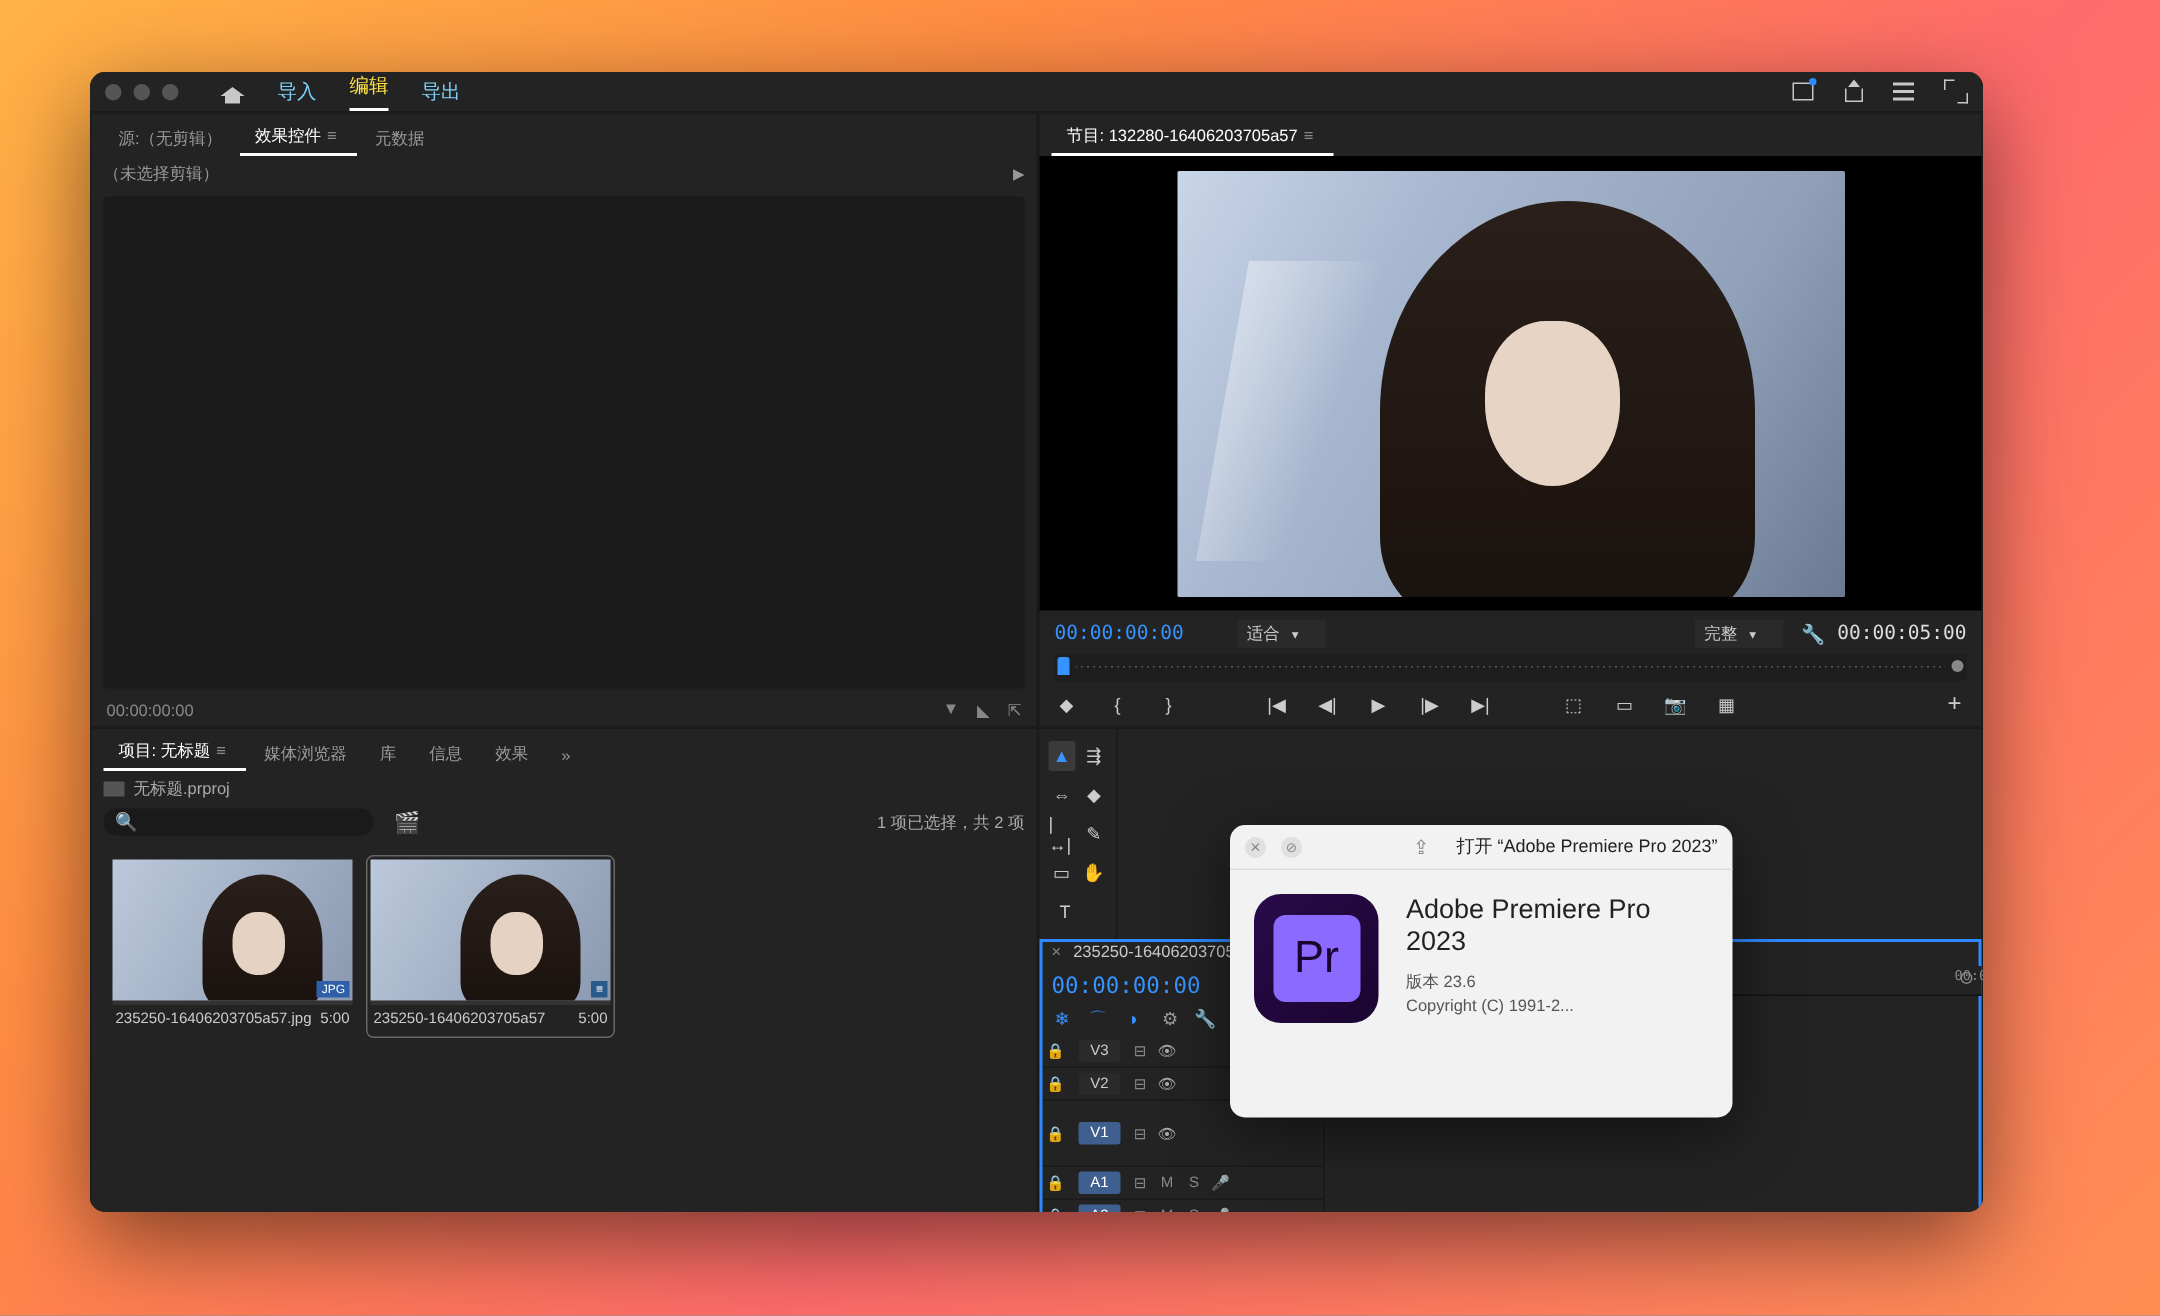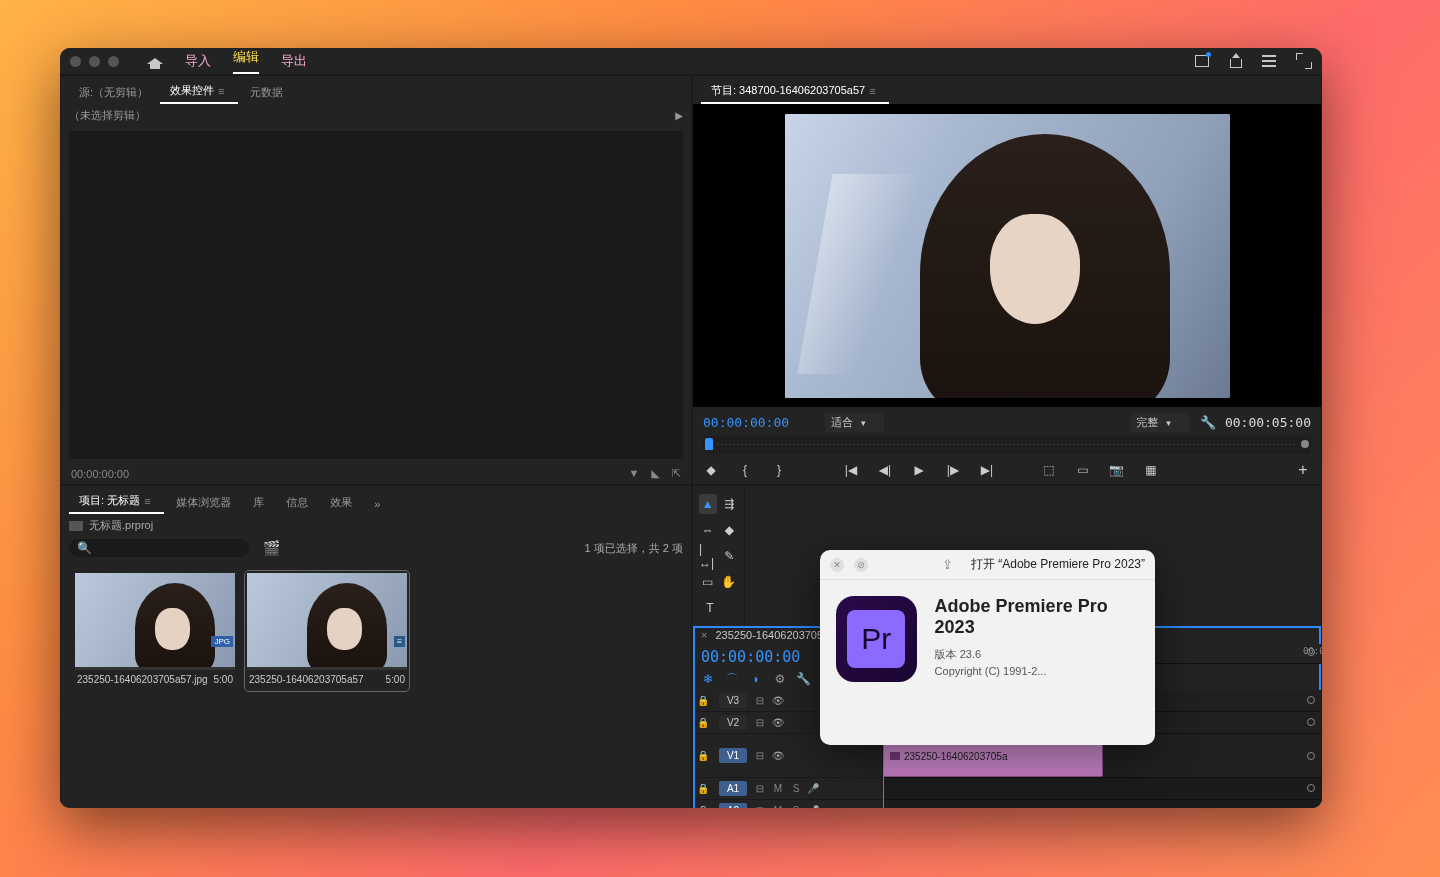--- a/index.html
+++ b/index.html
@@ -31,21 +31,21 @@
     align-items: center;
     position: relative;
     border-bottom: 1px solid #1a1a1a;
   }
   .traffic { display: flex; gap: 8px; margin-left: 10px; }
   .traffic span { width: 11px; height: 11px; border-radius: 50%; background: #555; }
   .nav-group { display: flex; gap: 22px; margin-left: 28px; align-items: center; }
   .home-icon { width: 16px; height: 14px; position: relative; }
   .home-icon::before { content:''; position:absolute; left:0; top:4px; width:0; height:0; border-left:8px solid transparent; border-right:8px solid transparent; border-bottom:6px solid #c8c8c8; }
   .home-icon::after { content:''; position:absolute; left:3px; top:9px; width:10px; height:6px; background:#c8c8c8; }
-  .nav-tab { color:#f9a8d4; cursor:pointer; font-size:13px; }
+  .nav-tab { color:#7dd3fc; cursor:pointer; font-size:13px; }
   .nav-tab.active { color:#fde047; border-bottom:2px solid #fff; padding-bottom:6px; }
   .window-title { position:absolute; left:0; right:0; text-align:center; color:#aaa; font-size:13px; pointer-events:none; }
   .titlebar-right { position:absolute; right:10px; display:flex; gap:18px; align-items:center; }
   .tb-icon { width:16px; height:16px; position:relative; cursor:pointer; }
   .icon-notif::before { content:''; position:absolute; width:12px; height:10px; border:1px solid #c8c8c8; left:1px; top:2px; }
   .icon-notif::after { content:''; position:absolute; width:5px; height:5px; background:#2e89ff; border-radius:50%; right:-1px; top:-1px; }
   .icon-share::before { content:''; position:absolute; width:10px; height:8px; border:1px solid #c8c8c8; left:2px; top:6px; border-top:none; }
   .icon-share::after { content:''; position:absolute; left:4px; top:0; width:0; height:0; border-left:4px solid transparent; border-right:4px solid transparent; border-bottom:5px solid #c8c8c8; }
   .icon-menu { display:flex; flex-direction:column; gap:3px; justify-content:center; height:16px;}
   .icon-menu span { height:2px; width:14px; background:#c8c8c8; }
@@ -104,21 +104,21 @@
   .search-box input { background:none; border:none; outline:none; color:#ccc; font-size:11px; width:100%; }
   .mag { color:#888; margin-right:4px; font-size:12px;}
   .clapper { color:#aaa; font-size:14px; margin-left:4px;}
   .sel-info { margin-left:auto; font-size:11px; color:#aaa; }
   .thumbs { display:flex; gap:12px; padding:14px 14px; }
   .thumb { width:160px; display:flex; flex-direction:column; cursor:pointer; }
   .thumb.selected { outline:1px solid #666; outline-offset:2px; border-radius:2px; }
   .thumb .img { height:94px; background:linear-gradient(120deg,#bcc9dc,#8a99b0); position:relative; overflow:hidden; }
   .thumb .img .h { position:absolute; right:20px; top:10px; width:80px; height:90px; background:linear-gradient(180deg,#2a1f1a,#1a120e); border-radius:50% 50% 20% 20%; }
   .thumb .img .f { position:absolute; right:45px; top:35px; width:35px; height:42px; background:#e5d2c2; border-radius:45%; }
-  .thumb .img .badge { position:absolute; right:2px; bottom:20px; font-size:8px; background:#2e5fa8; color:#fff; padding:1px 3px; }
+  .thumb .img .badge { position:absolute; right:2px; bottom:2px; font-size:8px; background:#2e5fa8; color:#fff; padding:1px 3px; }
   .thumb .bar { height:3px; background:#333; }
   .thumb .label-row { display:flex; justify-content:space-between; padding:4px 2px; font-size:10px; color:#ccc; }
   .tool-row { display:flex; gap:4px; }
   .tool { width:22px; height:20px; display:flex; align-items:center; justify-content:center; cursor:pointer; color:#ccc; font-size:12px; border-radius:2px;}
   .tool.active { background:#3a3a3a; color:#3693ff; }
 
   
   .timeline-panel { position:relative; border:2px solid #2e89ff; }
   .timeline-header { display:flex; align-items:center; padding:3px 8px; gap:8px; font-size:11px; }
   .timeline-header .x { color:#888; cursor:pointer; }
@@ -156,21 +156,21 @@
 
   
   .about-popup { position:absolute; left:820px; top:550px; width:335px; height:195px; background:#f2f2f2; border-radius:10px; box-shadow:0 10px 40px rgba(0,0,0,0.5); z-index:50; color:#222; font-size:12px; }
   .about-top { display:flex; align-items:center; padding:6px 10px; gap:10px; border-bottom:1px solid #ddd;}
   .about-top .dot { width:14px; height:14px; border-radius:50%; background:#e0e0e0; display:flex; align-items:center; justify-content:center; font-size:9px; color:#888; cursor:pointer;}
   .about-top .share { margin-left:auto; color:#888; font-size:13px;}
   .about-top .open { font-size:12px; margin-left:8px;}
   .about-body { display:flex; padding:16px; gap:18px; align-items:flex-start;}
   .pr-icon { width:86px; height:86px; border-radius:18px; background:linear-gradient(135deg,#2a0a4a,#1a0530); display:flex; align-items:center; justify-content:center; }
   .pr-inner { width:58px; height:58px; border-radius:8px; background:#8a6aff; display:flex; align-items:center; justify-content:center; color:#1a0530; font-weight:normal; font-size:30px;}
-  .about-text h2 { font-size:18px; font-weight:700; line-height:1.15; margin-bottom:10px;}
+  .about-text h2 { font-size:18px; font-weight:400; line-height:1.15; margin-bottom:10px;}
   .about-text p { font-size:11px; color:#555; margin-bottom:3px;}
 </style>
 </head>
 <body>
 
 <div class="app-window">
 
   <div class="titlebar">
     <div class="traffic">
       <span></span>
@@ -217,21 +217,21 @@
           <span>▼</span>
           <span>◣</span>
           <span>⇱</span>
         </div>
       </div>
     </div>
 
     <div class="panel program-panel">
       <div class="panel-tabs">
         <div class="panel-tab active">
-            <span>节目: 348700-16406203705a57</span>
+            <span>节目: 132280-16406203705a57</span>
             <span class="tab-menu">≡</span>
           </div>
       </div>
       <div class="program-viewer">
         <div class="video-frame">
           <div class="hair"></div>
             <div class="face"></div>
         </div>
       </div>
       <div class="program-controls">
@@ -407,41 +407,20 @@
                 <span class="tr-lock">🔒</span>
                 <span class="tr-label active">A2</span>
                 <span class="tr-btn">⊟</span>
                 <span class="tr-btn">M</span>
                 <span class="tr-btn">S</span>
                 <span class="tr-eye">🎤</span>
               </div>
 
             </div>
           </div>
-          <div class="tl-right">
-            <div class="playhead"></div>
-            <div style="height:22px;border-bottom:1px solid #111;background:#202020;position:relative;">
-                <span style="position:absolute; right:6px; top:6px; width:8px; height:8px; border:1px solid #888; border-radius:50%;"></span>
-              </div>
-            <div style="height:22px;border-bottom:1px solid #111;background:#202020;position:relative;">
-                <span style="position:absolute; right:6px; top:6px; width:8px; height:8px; border:1px solid #888; border-radius:50%;"></span>
-              </div>
-            <div style="height:44px;border-bottom:1px solid #111;background:#202020;position:relative;">
-              <div class="tl-clip" style="top:1px;">
-                <span class="cicon"></span>
-                <span>235250-16406203705a</span>
-              </div>
-              <span style="position:absolute; right:6px; top:18px; width:8px; height:8px; border:1px solid #888; border-radius:50%;"></span>
-            </div>
-            <div style="height:22px;border-bottom:1px solid #111;background:#1b1b1b;position:relative;">
-                <span style="position:absolute; right:6px; top:6px; width:8px; height:8px; border:1px solid #888; border-radius:50%;"></span>
-              </div>
-            <div style="height:22px;border-bottom:1px solid #111;background:#1b1b1b;"></div>
-
-          </div>
         </div>
 
       </div>
 
       <div class="meters">
 
         <div class="meter-scale">
           
           
           

